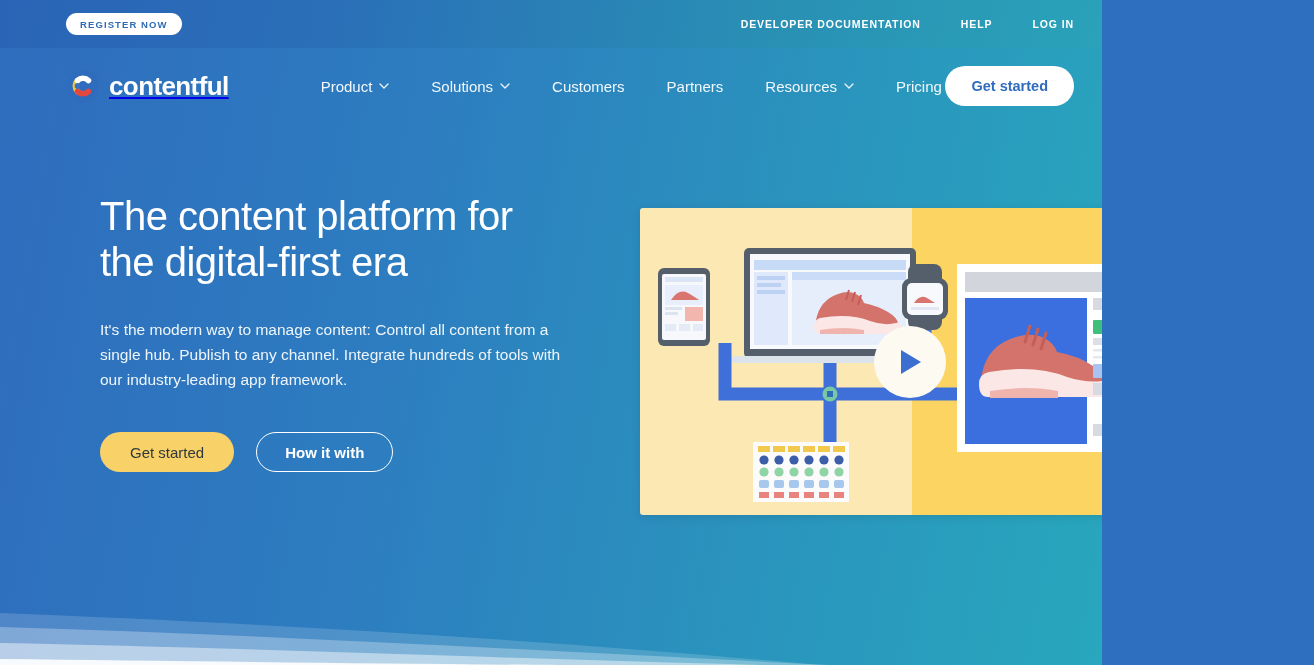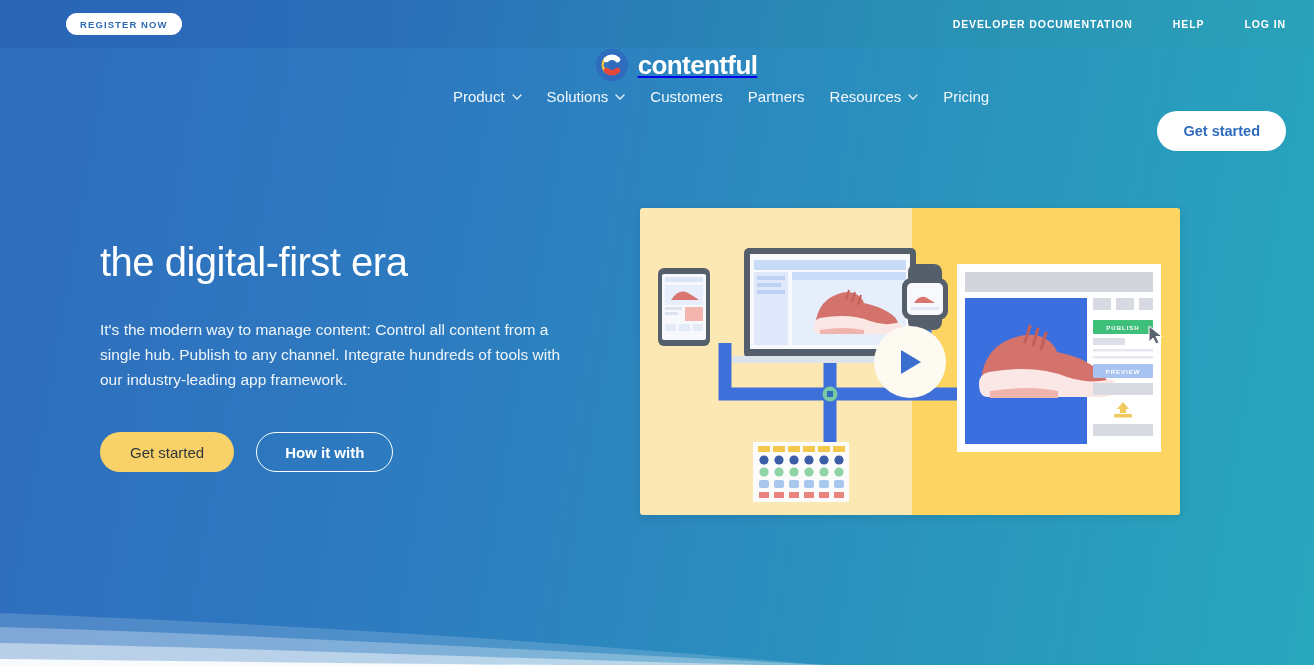--- a/index.html
+++ b/index.html
@@ -5,21 +5,21 @@
   * { margin:0; padding:0; box-sizing:border-box; }
   html, body {
     width:1314px; height:665px;
     overflow:hidden;
     font-family:"Liberation Sans", sans-serif;
     background:#2f6fc0;
   }
   
   .page {
     position:relative;
-    width:1314px; height:665px;
+    width:1102px; height:665px;
     background:linear-gradient(100deg, #2f6cbd 0%, #2d7cc0 35%, #2a94bd 70%, #28a7bd 100%);
     overflow:hidden;
   }
   
   .waves { position:absolute; left:0; bottom:0; width:1314px; height:90px; }
 
   
   .announce {
     position:relative; z-index:5;
     height:48px;
@@ -44,27 +44,26 @@
     color:#ffffff; font-size:10.5px; font-weight:bold; letter-spacing:0.9px;
     text-decoration:none; white-space:nowrap;
   }
 
   
   .header {
     position:relative; z-index:5;
     height:76px;
     display:flex; align-items:center;
     padding:0 28px 0 66px;
-    flex-direction:column;
   }
   .logo { display:flex; align-items:center; gap:9px; }
   .logo-mark { width:34px; height:34px; display:block; }
   .logo-word { color:#ffffff; font-size:26px; font-weight:bold; letter-spacing:-0.6px; }
 
-  .nav { display:flex; align-items:center; margin-left:90px; gap:21px; }
+  .nav { display:flex; align-items:center; margin-left:90px; gap:38px; }
   .nav-item {
     display:flex; align-items:center; gap:7px;
     color:#f2f8fc; font-size:15px; font-weight:500;
     text-decoration:none; white-space:nowrap;
     padding:6px 2px;
   }
   .chev { display:block; }
 
   .nav-cta { margin-left:auto; display:flex; align-items:center; gap:16px; }
   .btn {
@@ -186,21 +185,21 @@
     </nav>
 
     <div class="nav-cta">
       <a class="btn btn-white" href="#">Get started</a>
     </div>
   </div>
 
   <div class="hero">
     <div class="hero-left">
       <h1 class="hero-title">
-        <br>
+        <span>The content platform for</span><br>
         <span>the digital-first era</span>
       </h1>
       <p class="hero-sub">It's the modern way to manage content: Control all content from a single hub. Publish to any channel. Integrate hundreds of tools with our industry-leading app framework.</p>
       <div class="hero-buttons">
         <a class="btn btn-yellow" href="#">Get started</a>
         <a class="btn btn-outline-hero" href="#">How it with</a>
       </div>
     </div>
   </div>
 

